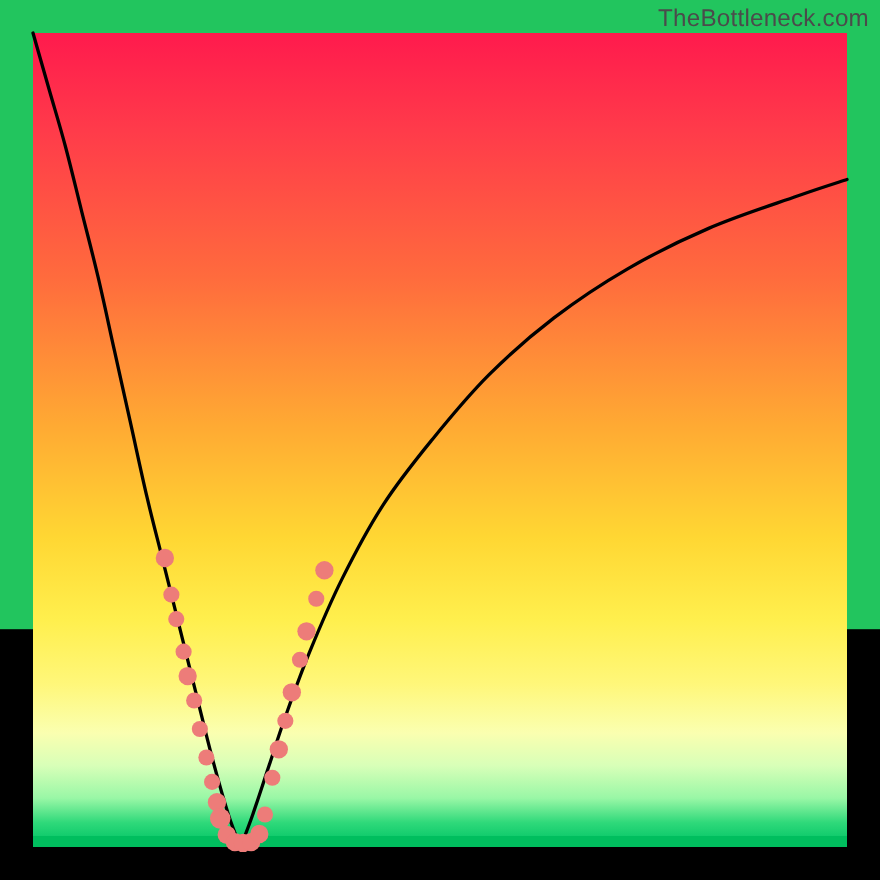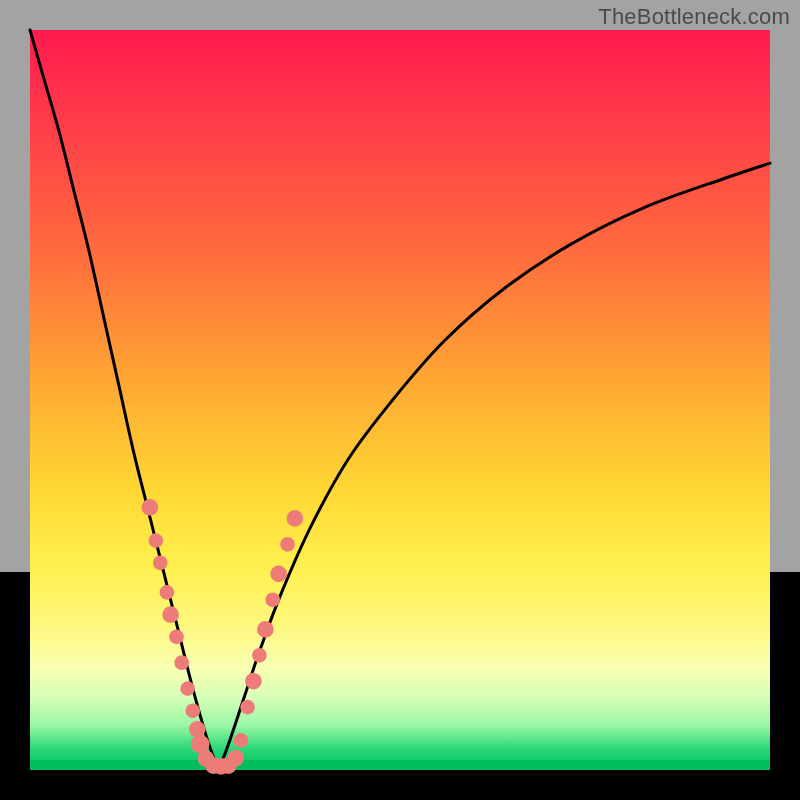--- a/index.html
+++ b/index.html
@@ -8,21 +8,21 @@
     width: 800px;
     height: 800px;
     background: #000;
     overflow: hidden;
     font-family: Arial, Helvetica, sans-serif;
   }
   .frame {
     position: relative;
     width: 800px;
     height: 572px;
-    background: #a3a3a3;
+    background: #22c55e;
   }
   .plot-area {
     position: absolute;
     left: 30px;
     top: 30px;
     width: 740px;
     height: 740px;
     
     background: linear-gradient(to bottom,
       #ff1a4d 0%,

